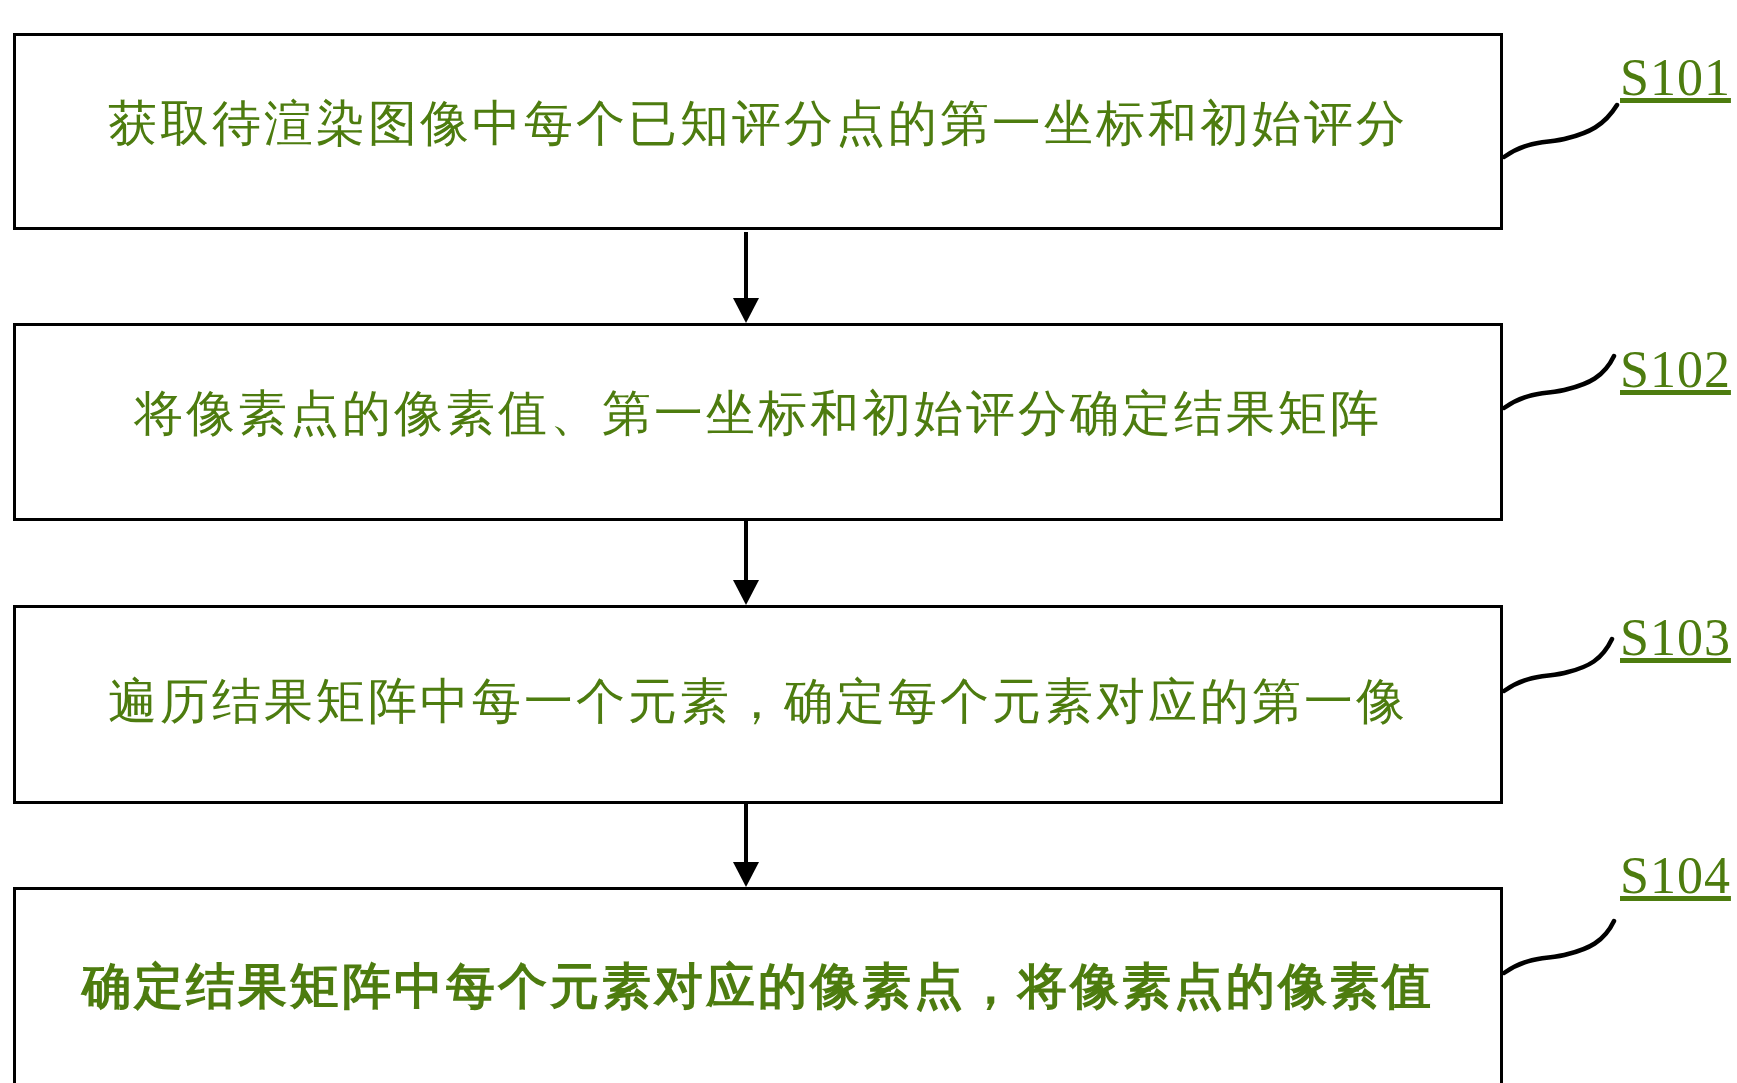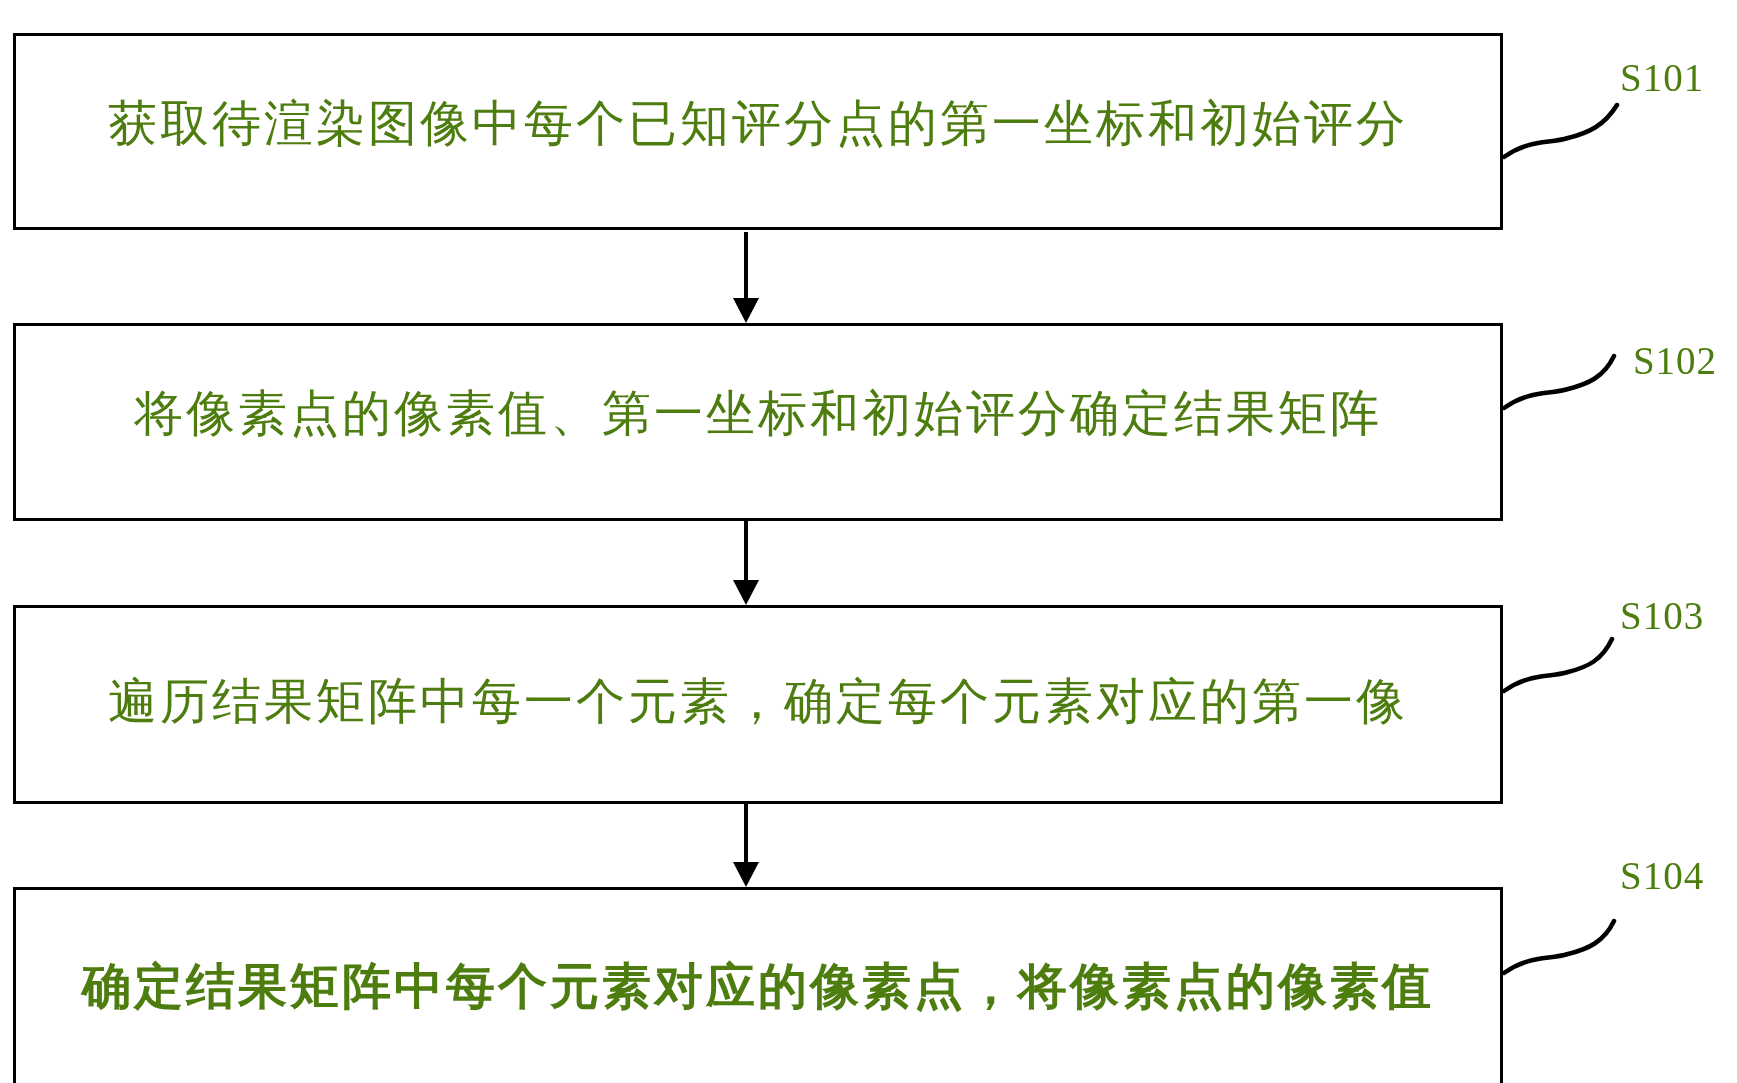--- a/index.html
+++ b/index.html
@@ -74,28 +74,29 @@
   .arrow2 .shaft { height: 61px; }
   .arrow3 .shaft { height: 60px; }
   .arrow1 .head { top: 66px; }
   .arrow2 .head { top: 59px; }
   .arrow3 .head { top: 58px; }
 
   .step-label {
     position: absolute;
     left: 1620px;
     width: 110px;
-    font-size: 39px;
+    font-size: 52px;
     line-height: 44px;
     letter-spacing: 1px;
     white-space: nowrap;
+    text-decoration: underline;
   }
   .label1 { top: 36px; }
-  .label2 { top: 319px; text-align: center; }
-  .label3 { top: 574px; }
+  .label2 { top: 328px; text-align: center; }
+  .label3 { top: 596px; }
   .label4 { top: 834px; }
 
   .leader {
     position: absolute;
     left: 1502px;
     width: 118px;
     height: 58px;
   }
   .leader path {
     fill: none;

